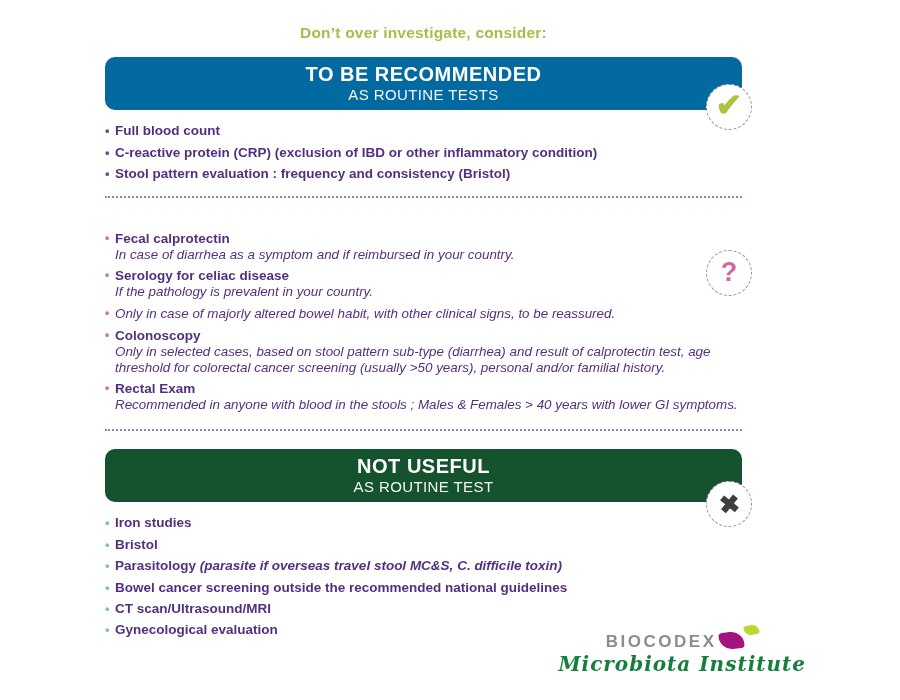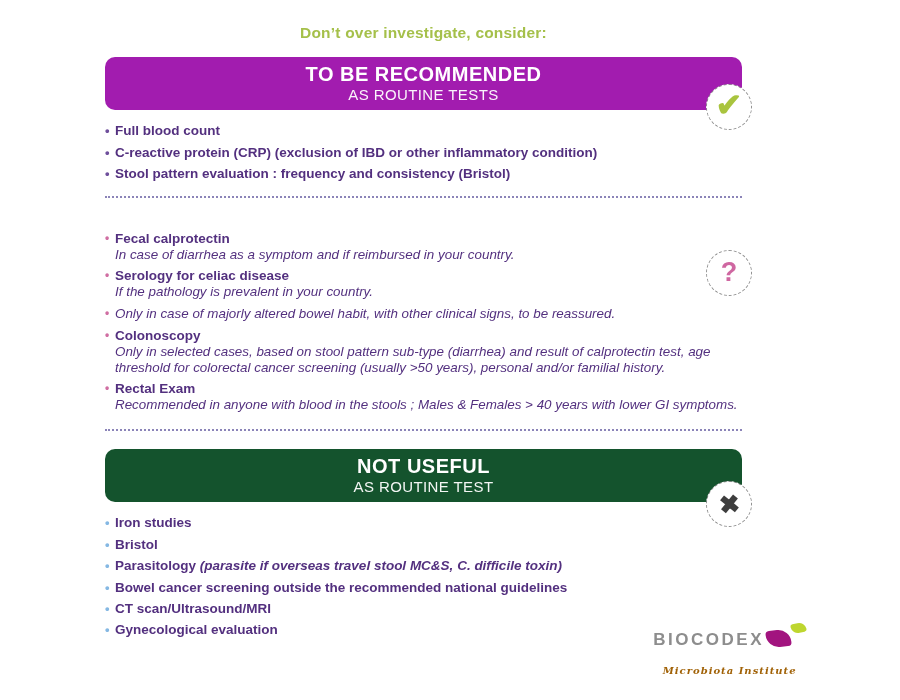--- a/index.html
+++ b/index.html
@@ -120,39 +120,39 @@
     transform:rotate(-6deg);
   }
   .petal-green{
     position:absolute;right:0;top:0;
     width:15px;height:10px;
     background:#bed62f;
     border-radius:3px 9px 3px 9px;
     transform:rotate(-14deg);
   }
   .logo-tagline{
-    margin-top:16px;
+    margin-top:1px;
     font-family:"DejaVu Serif", serif;
     font-style:italic;
     font-weight:bold;
-    font-size:10px;
-    color:#a16207;
+    font-size:20px;
+    color:#15803d;
     letter-spacing:1px;
   }
 </style>
 </head>
 <body>
 
 <div class="canvas">
   <div class="content">
 
     <div class="page-title">Don’t over investigate, consider:</div>
 
     <div class="section sec-0">
-      <div class="bar" style="background: #a21caf;">
+      <div class="bar" style="background: #0369a1;">
         <div class="bar-title">TO BE RECOMMENDED</div>
         <div class="bar-subtitle">AS ROUTINE TESTS</div>
       </div>
       <div class="badge">
         <span class="glyph-check">✔</span>
       </div>
       <div class="list">
           <div class="item"><span class="bullet">•</span><span class="item-label">Full blood count</span></div>
           <div class="item"><span class="bullet">•</span><span class="item-label">C-reactive protein (CRP) (exclusion of IBD or other inflammatory condition)</span></div>
           <div class="item"><span class="bullet">•</span><span class="item-label">Stool pattern evaluation : frequency and consistency (Bristol)</span></div>

